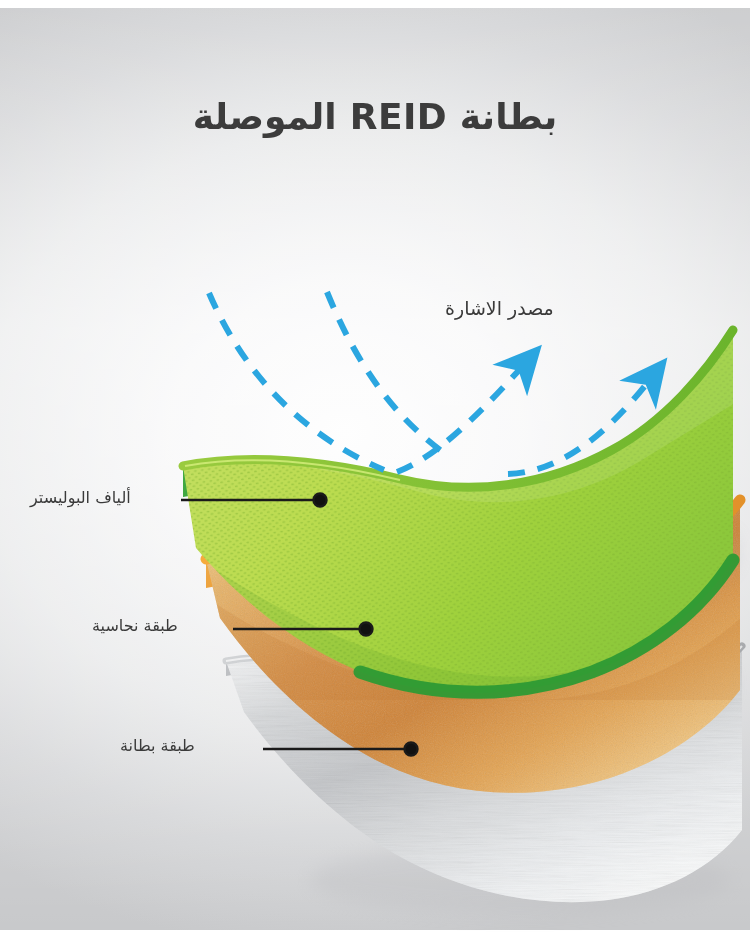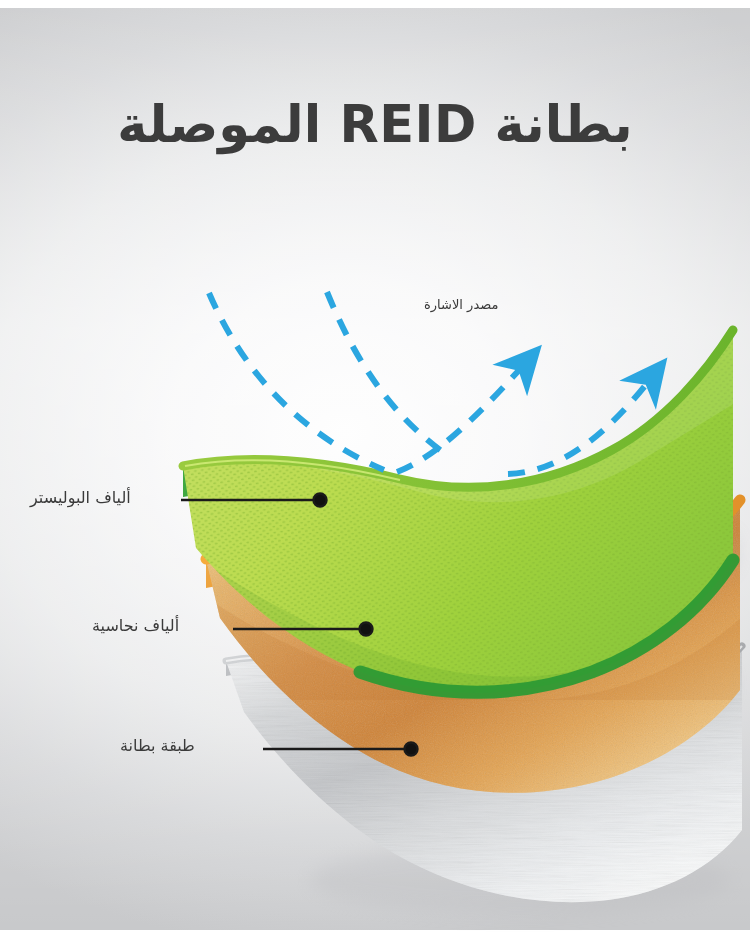--- a/index.html
+++ b/index.html
@@ -27,21 +27,21 @@
     position:absolute; left:0; top:8px; width:750px; height:922px;
     background:linear-gradient(180deg, rgba(255,255,255,0.10) 0%, rgba(255,255,255,0.45) 35%, rgba(255,255,255,0.30) 70%, rgba(255,255,255,0.00) 100%);
   }
 
   
   #title{
     position:absolute;
     left:0; top:96px;
     width:750px;
     text-align:center;
-    font-size:51px;
+    font-size:36px;
     font-weight:bold;
     color:#3c3c3c;
     letter-spacing:0.5px;
     line-height:1.15;
     white-space:nowrap;
   }
 
   
   #art{
     position:absolute;
@@ -54,21 +54,21 @@
     position:absolute;
     font-size:16px;
     color:#3a3a3a;
     white-space:nowrap;
     direction:rtl;
     font-weight:normal;
   }
   #label-polyester{ left:30px;  top:488px;text-align:center; }
   #label-copper   { left:92px;  top:616px; }
   #label-nickel   { left:120px; top:736px; }
-  #label-signal   { left:424px; top:297px; font-size:13px; }
+  #label-signal   { left:445px; top:297px; font-size:19px; }
 </style>
 </head>
 <body>
 
 <div id="page">
 
   <div id="backdrop"></div>
   <div id="backdrop-veil"></div>
 
   <div id="title">بطانة REID الموصلة</div>
@@ -252,16 +252,16 @@
       <line x1="233" y1="629" x2="362" y2="629"></line>
       <circle cx="366" cy="629" r="6.5"></circle>
 
       <line x1="263" y1="749" x2="407" y2="749"></line>
       <circle cx="411" cy="749" r="6.5"></circle>
     </g>
   </svg>
 
   <div class="callout" id="label-signal">مصدر الاشارة</div>
   <div class="callout" id="label-polyester">ألياف البوليستر</div>
-  <div class="callout" id="label-copper">ألياف نحاسية</div>
+  <div class="callout" id="label-copper">طبقة نحاسية</div>
   <div class="callout" id="label-nickel">طبقة بطانة</div>
 
 </div>
 
 </body></html>

